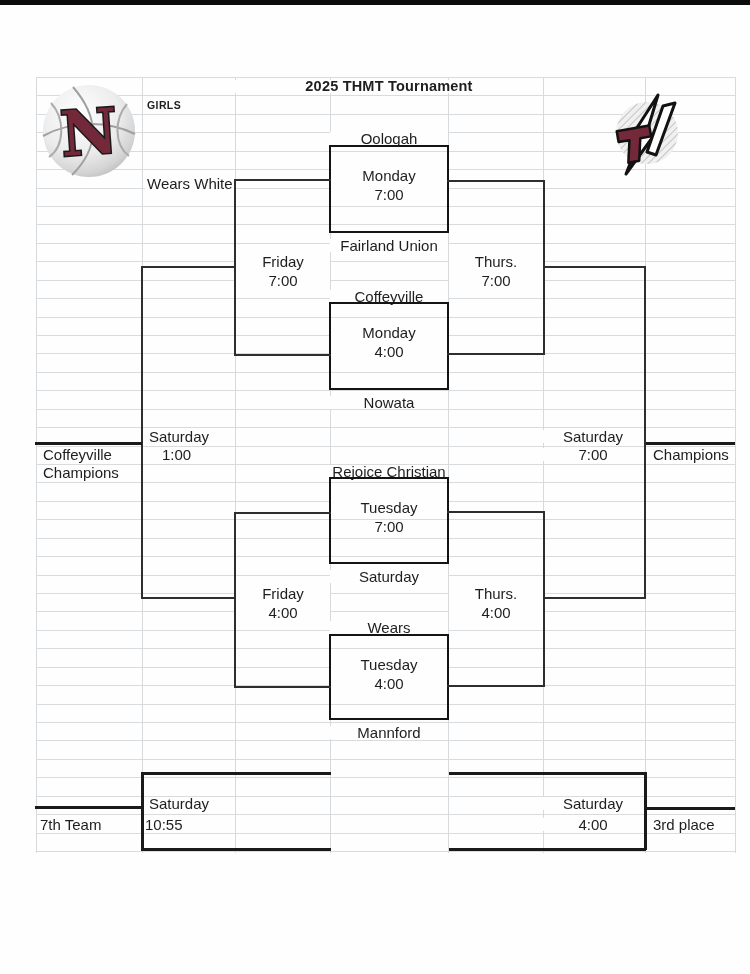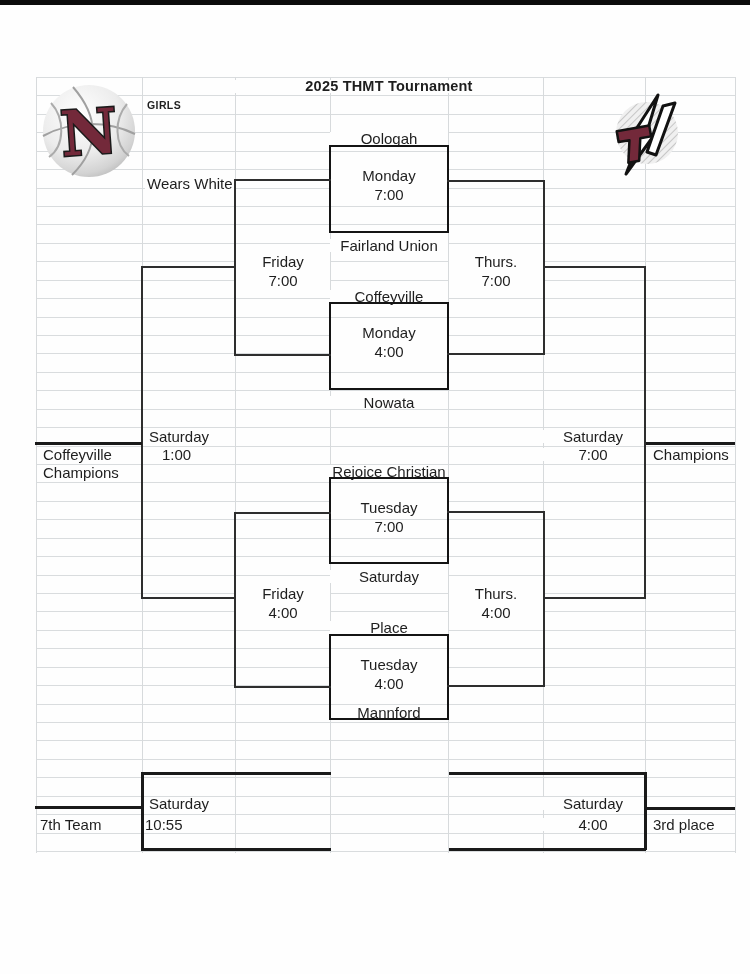--- a/index.html
+++ b/index.html
@@ -53,24 +53,24 @@
   <div class="lbl ctr" style="left:330px;top:290px;width:118px">Coffeyville</div>
   <div class="lbl ctr" style="left:330px;top:326px;width:118px">Monday</div>
   <div class="lbl ctr" style="left:330px;top:345px;width:118px">4:00</div>
   <div class="lbl ctr" style="left:330px;top:396px;width:118px">Nowata</div>
 
   <div class="lbl ctr" style="left:330px;top:465px;width:118px">Rejoice Christian</div>
   <div class="lbl ctr" style="left:330px;top:501px;width:118px">Tuesday</div>
   <div class="lbl ctr" style="left:330px;top:520px;width:118px">7:00</div>
   <div class="lbl ctr" style="left:330px;top:570px;width:118px">Saturday</div>
 
-  <div class="lbl ctr" style="left:330px;top:621px;width:118px">Place</div>
+  <div class="lbl ctr" style="left:330px;top:621px;width:118px">Wears</div>
   <div class="lbl ctr" style="left:330px;top:658px;width:118px">Tuesday</div>
   <div class="lbl ctr" style="left:330px;top:677px;width:118px">4:00</div>
-  <div class="lbl ctr" style="left:330px;top:706px;width:118px">Mannford</div>
+  <div class="lbl ctr" style="left:330px;top:726px;width:118px">Mannford</div>
 
   <div class="lbl ctr" style="left:236px;top:255px;width:94px">Friday</div>
   <div class="lbl ctr" style="left:236px;top:274px;width:94px">7:00</div>
   <div class="lbl ctr" style="left:236px;top:587px;width:94px">Friday</div>
   <div class="lbl ctr" style="left:236px;top:606px;width:94px">4:00</div>
 
   <div class="lbl ctr" style="left:449px;top:255px;width:94px">Thurs.</div>
   <div class="lbl ctr" style="left:449px;top:274px;width:94px">7:00</div>
   <div class="lbl ctr" style="left:449px;top:587px;width:94px">Thurs.</div>
   <div class="lbl ctr" style="left:449px;top:606px;width:94px">4:00</div>

